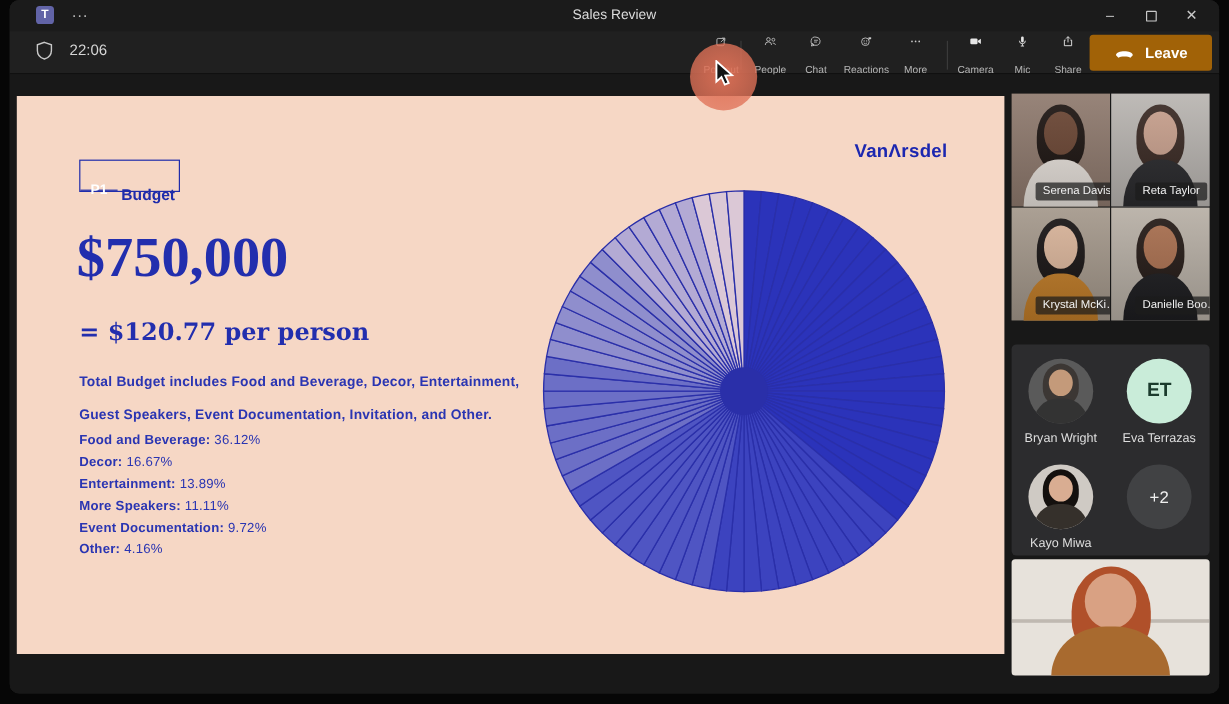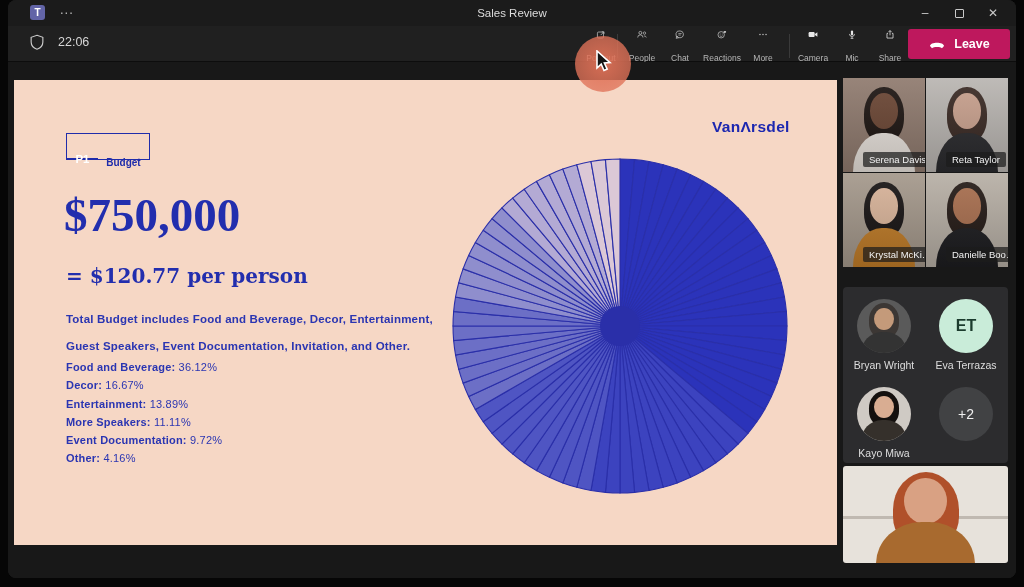--- a/index.html
+++ b/index.html
@@ -16,29 +16,29 @@
   .win-controls{position:absolute;right:6px;top:0;height:26px;display:flex;}
   .win-btn{width:34px;height:26px;color:#c9c9c9;font-size:12px;display:flex;align-items:center;justify-content:center;}
   .max-glyph{width:9px;height:9px;border:1.2px solid #c9c9c9;border-radius:1px;}
 
   
   .toolbar{position:absolute;left:0;top:26px;width:100%;height:36px;background:#202020;border-bottom:1px solid #0d0d0d;}
   .timer-wrap{position:absolute;left:20px;top:6px;display:flex;align-items:center;gap:12px;color:#d6d6d6;font-size:12.5px;}
   .tb-btn{position:absolute;top:3px;width:44px;height:34px;display:flex;flex-direction:column;align-items:center;gap:13px;color:#b5b5b5;}
   .tb-btn .lbl{font-size:8.5px;white-space:nowrap;}
   .tb-divider{position:absolute;top:8px;width:1px;height:24px;background:#3a3a3a;}
-  .leave-btn{position:absolute;left:900px;top:3px;width:102px;height:30px;background:#be185d;border-radius:3px;
+  .leave-btn{position:absolute;left:900px;top:3px;width:102px;height:30px;background:#a16207;border-radius:3px;
     display:flex;align-items:center;justify-content:center;gap:8px;color:#fff;font-size:12.5px;font-weight:600;}
 
   
   .stage{position:absolute;left:0;top:62px;width:100%;height:516px;background:#181818;}
   .slide{position:absolute;left:6px;top:18px;width:823px;height:465px;background:#f6d7c5;overflow:hidden;}
   .tag-group{position:absolute;left:52px;top:53px;height:27px;display:flex;border:1.5px solid #1f2cab;}
   .tag-p1{width:31px;background:#1f2cab;color:#fff;font-size:11.5px;font-weight:bold;display:flex;align-items:center;justify-content:center;margin-top:24px;}
-  .tag-budget{width:51px;color:#1f2cab;font-size:10px;font-weight:bold;display:flex;align-items:center;justify-content:center;margin-top:28px;}
+  .tag-budget{width:51px;color:#1f2cab;font-size:13px;font-weight:bold;display:flex;align-items:center;justify-content:center;margin-top:28px;}
   .logo{position:absolute;left:698px;top:38px;color:#1c27b0;font-size:15.5px;font-weight:bold;letter-spacing:.3px;}
   .amount{position:absolute;left:50px;top:108px;color:#222eae;font-family:Liberation Serif, serif;font-size:47px;font-weight:600;}
   .per-person{position:absolute;left:52px;top:184px;color:#222eae;font-family:"DejaVu Serif","Liberation Serif",serif;font-size:20px;font-weight:600;}
   .desc{position:absolute;left:52px;top:226px;width:390px;color:#2a35b2;font-size:11.5px;font-weight:600;line-height:27px;letter-spacing:.2px;}
   #breakdown{position:absolute;left:52px;top:278px;color:#2a35b2;font-size:11px;}
   .bk-row{line-height:18.3px;letter-spacing:.2px;}
   .bk-row b{font-weight:bold;}
   #pie{position:absolute;left:436px;top:76px;}
 
   

